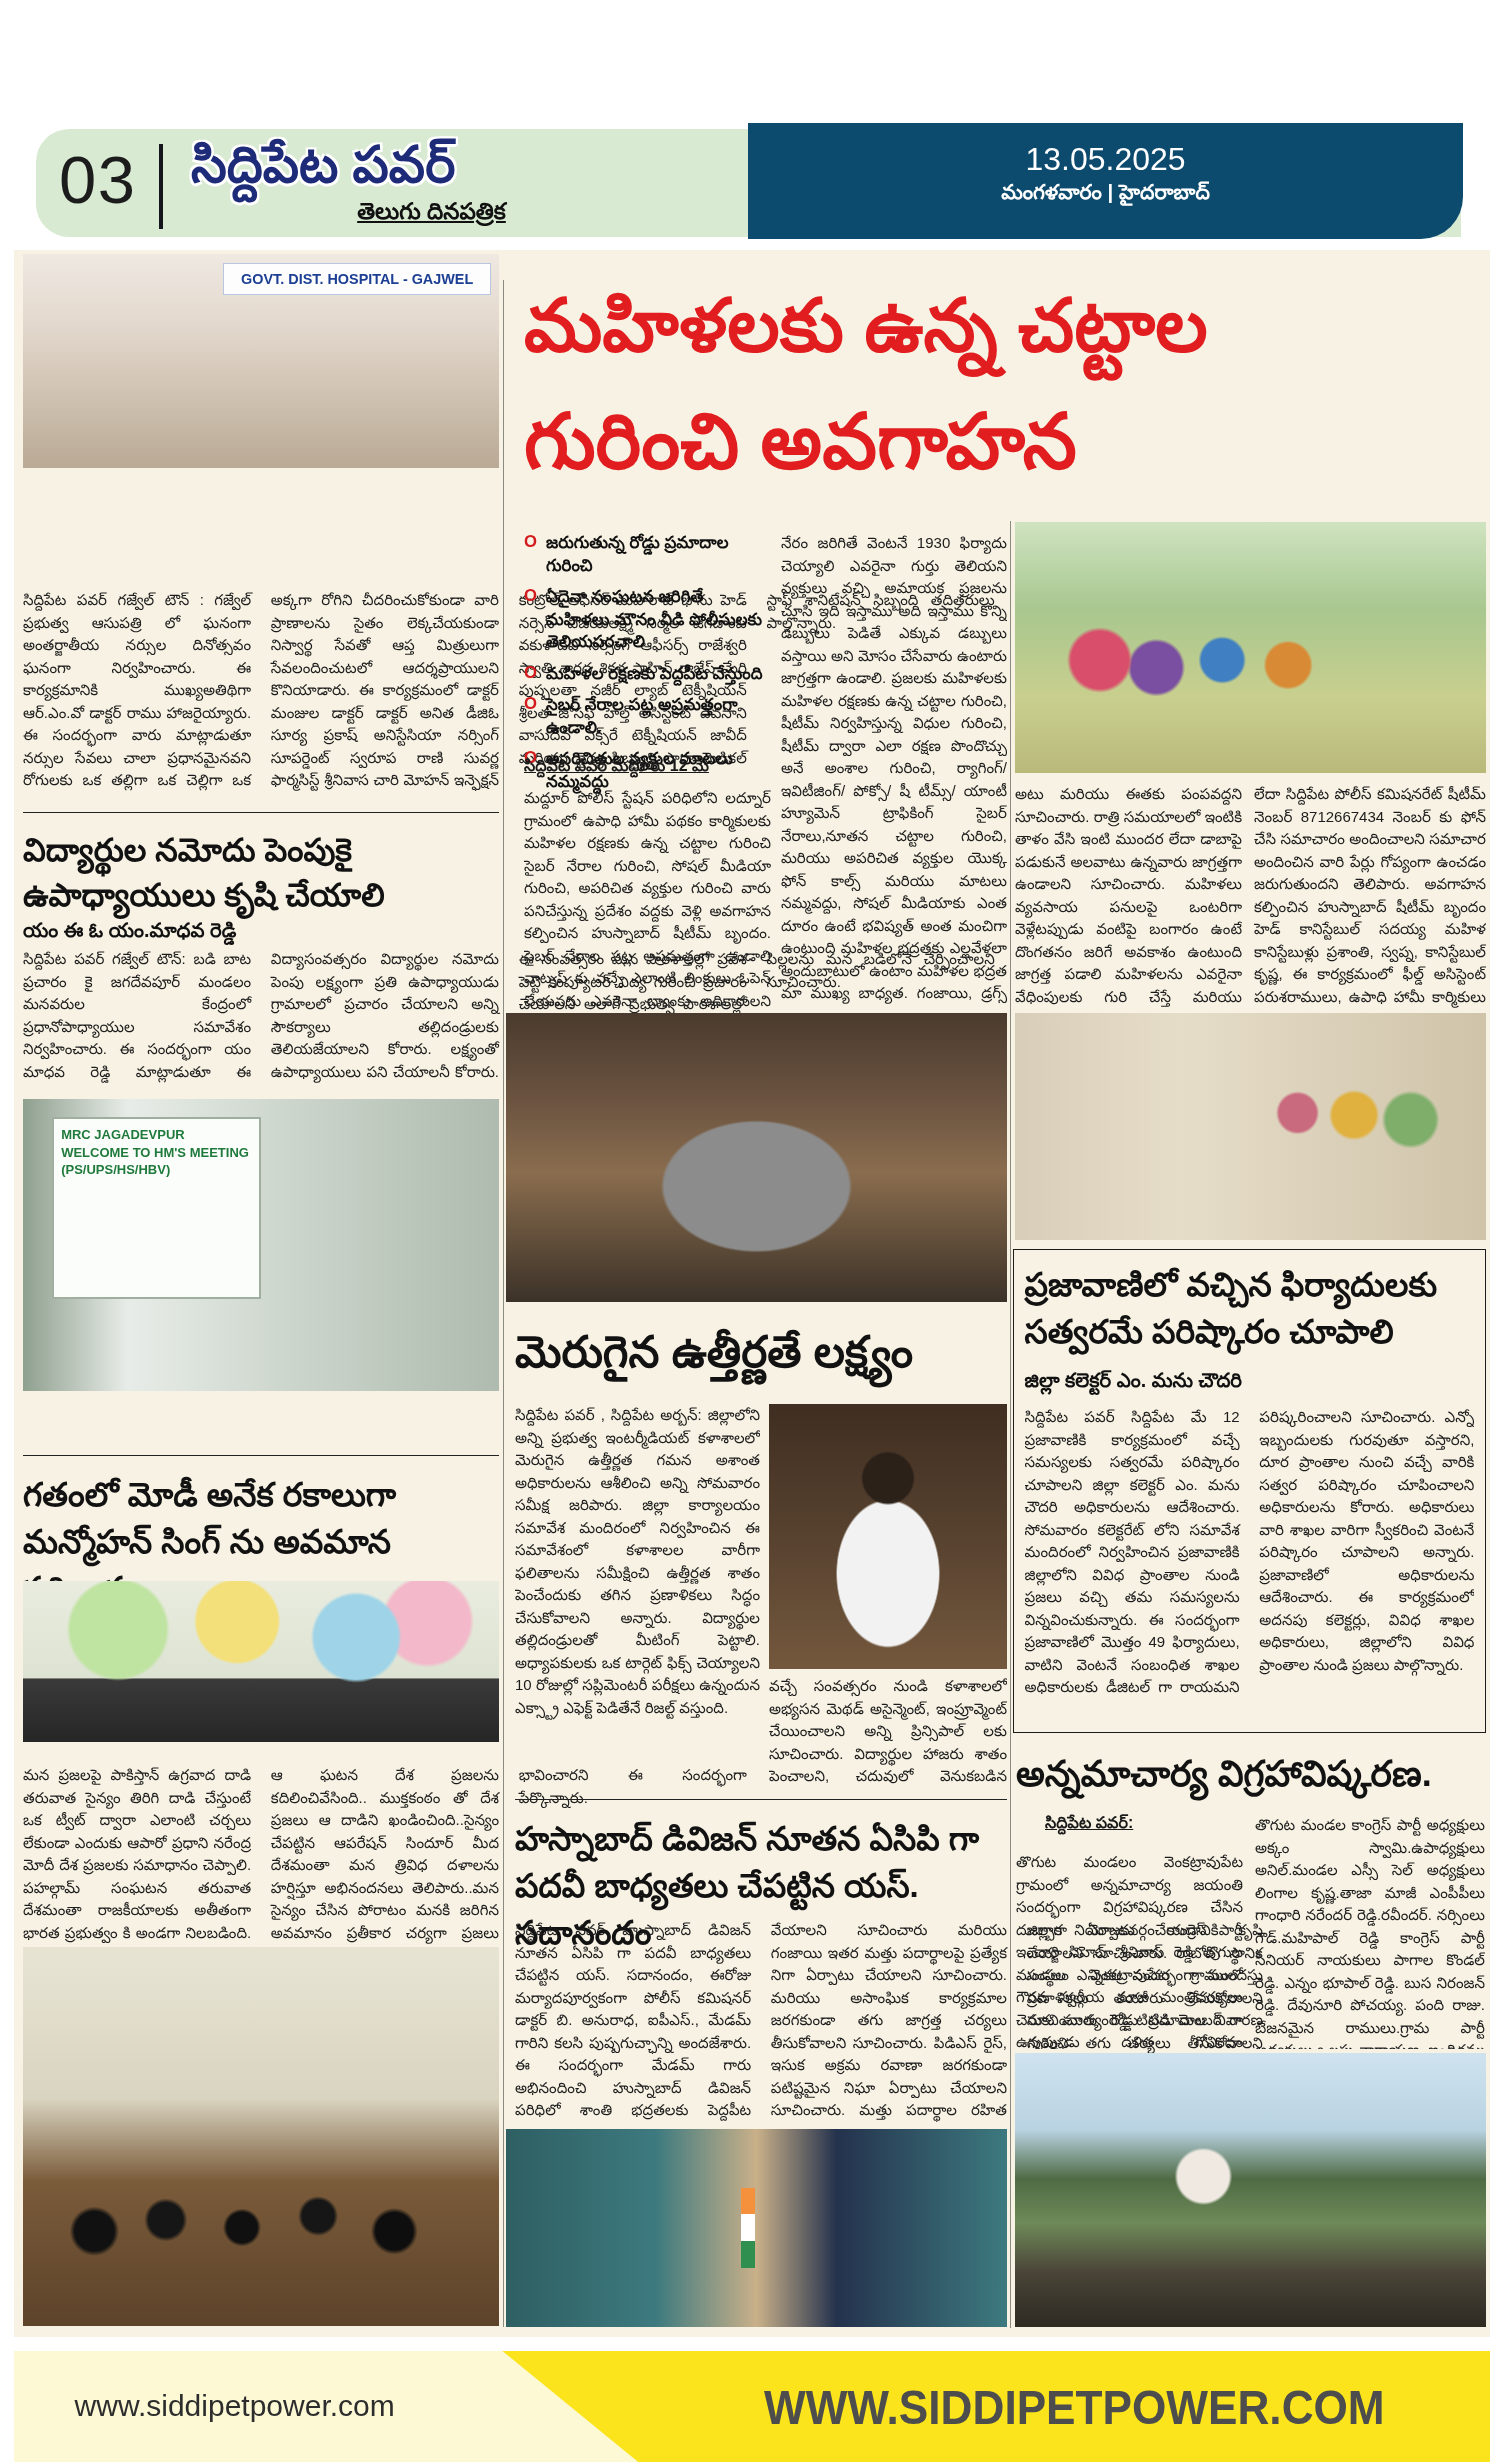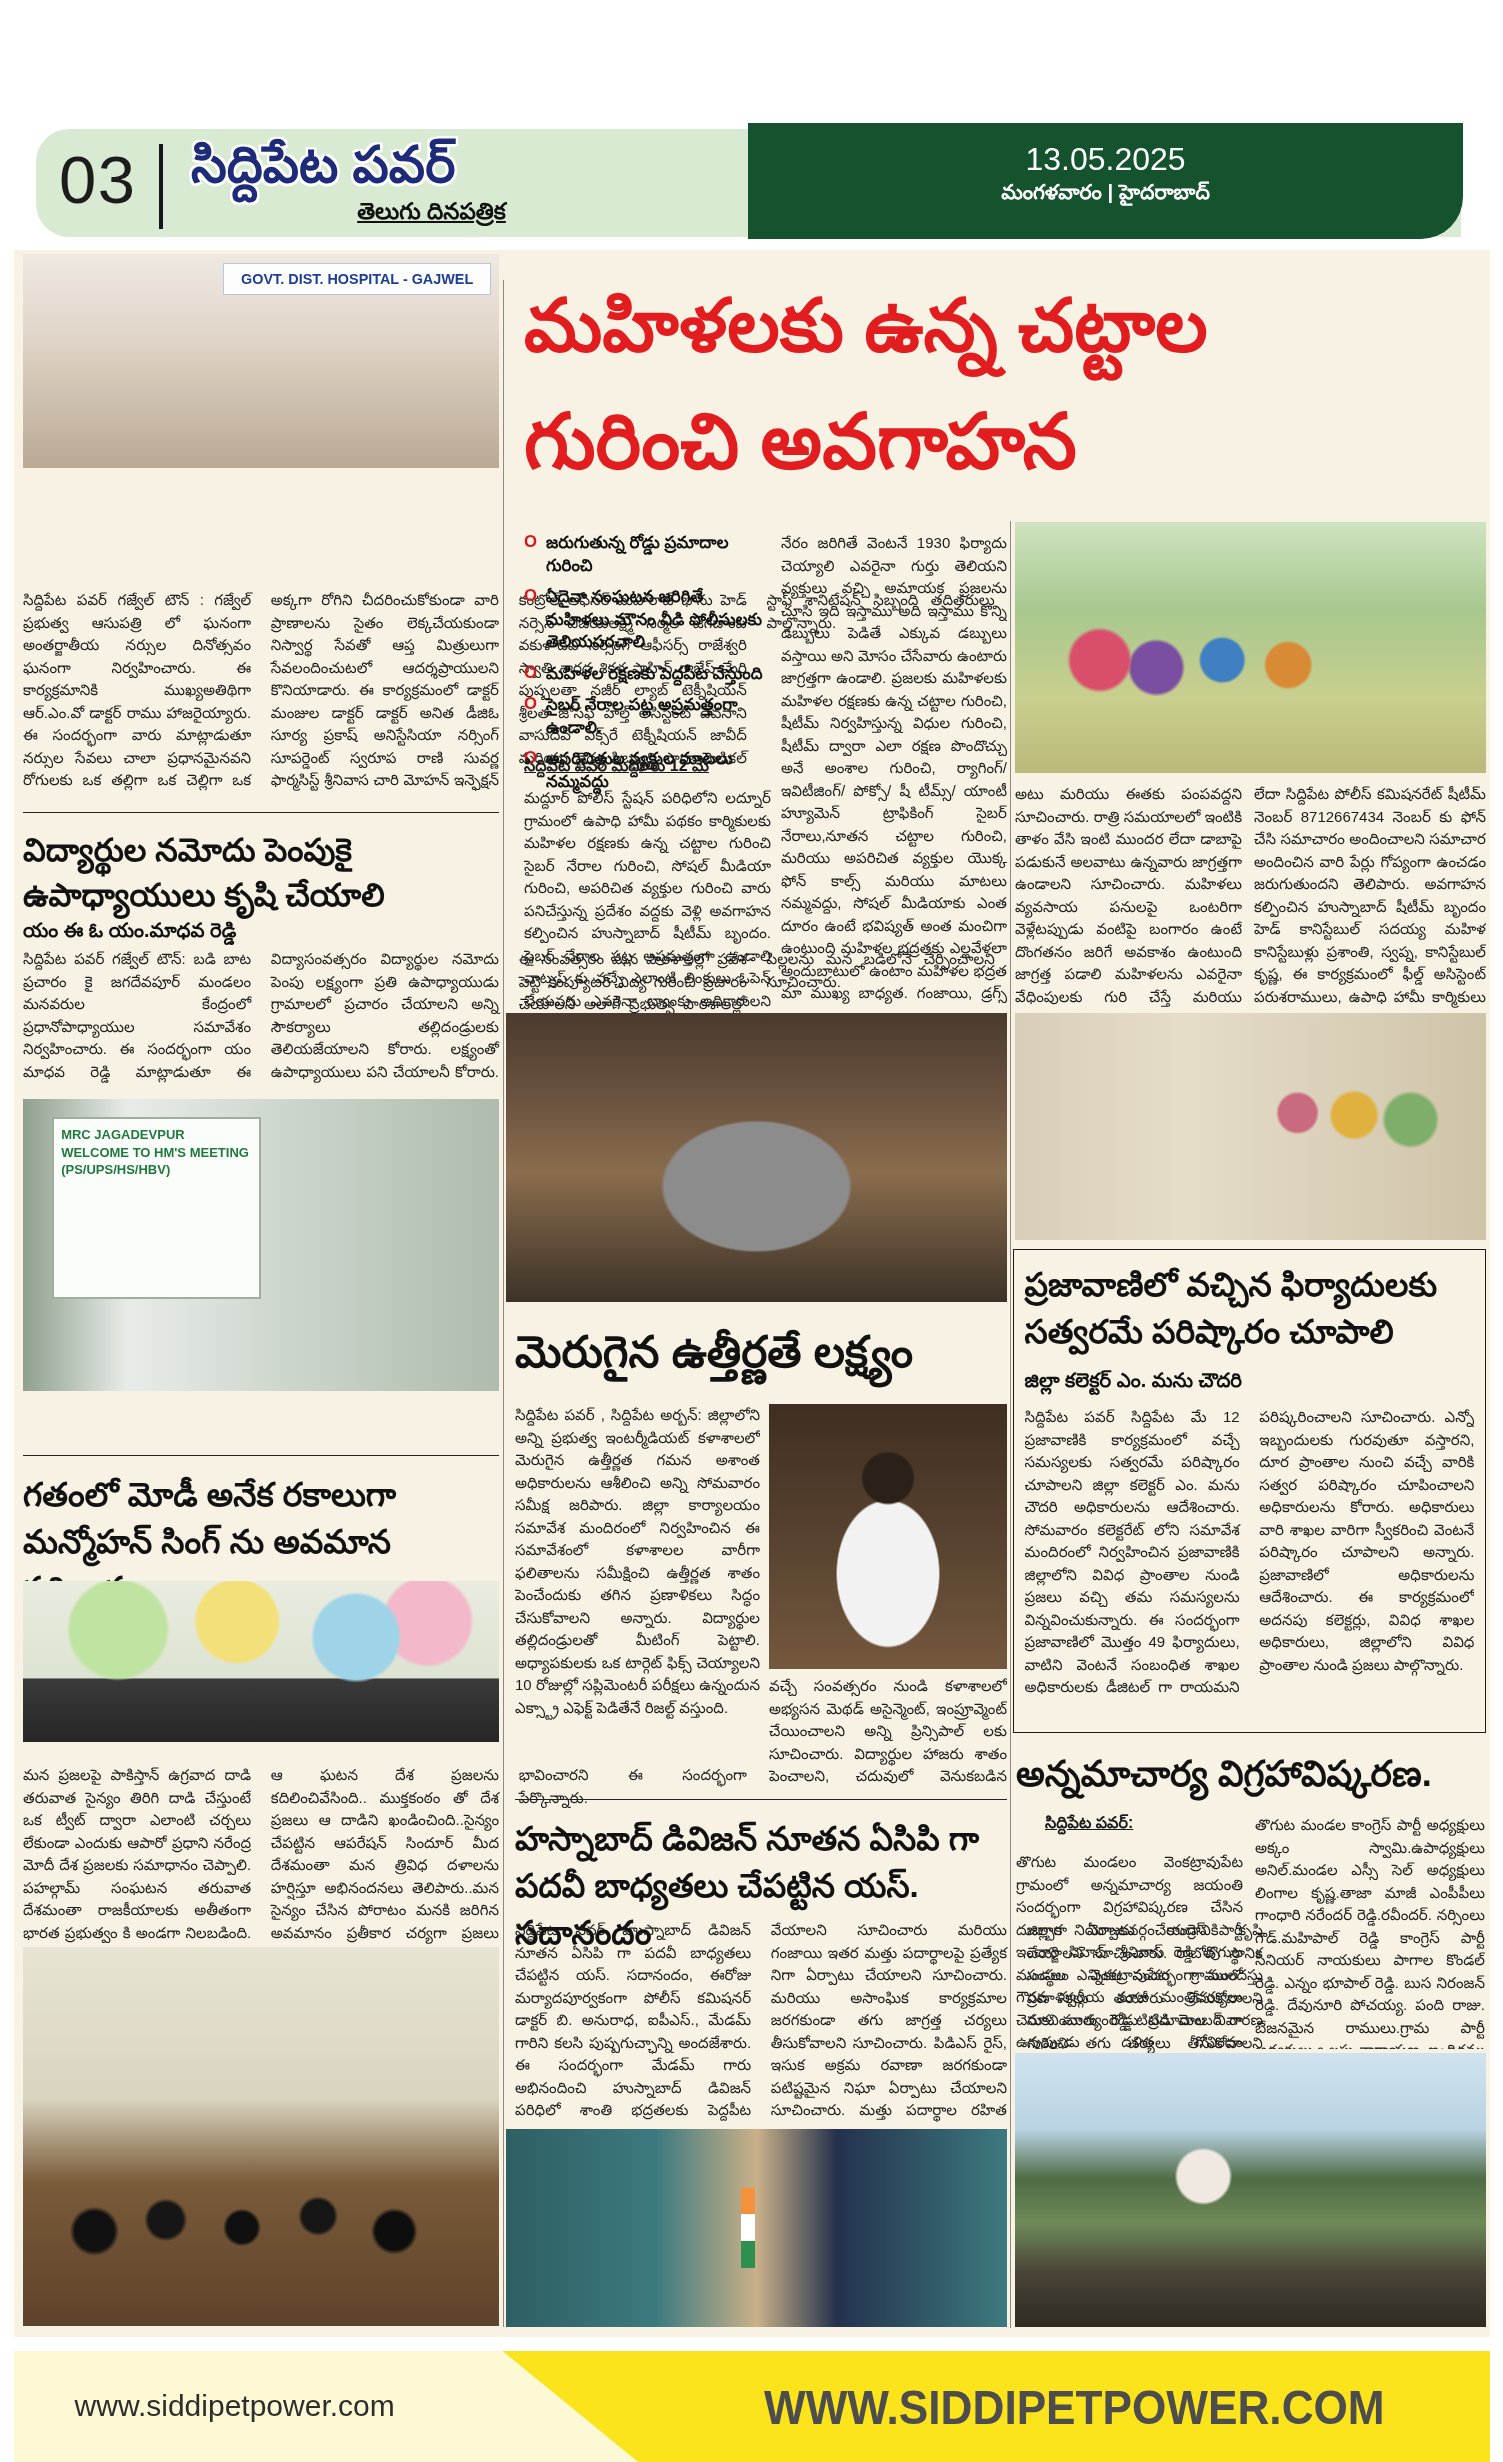--- a/index.html
+++ b/index.html
@@ -1,21 +1,21 @@
 <!DOCTYPE html>
 <html style="font-size:12px"><head>
 <meta charset="utf-8">
 <style>
   html,body{margin:0;padding:0;background:#ffffff;}
   .page{position:relative;width:1503px;height:2462px;background:#ffffff;overflow:hidden;
         font-family:"Liberation Sans",sans-serif;color:#1a1a1a;}
   .abs{position:absolute;}
   
   .band-light{background:#d9ead3;border-radius:33px 0 0 33px;}
-  .band-dark{background:#14532d;border-radius:0 0 42px 0;color:#fff;text-align:center;}
+  .band-dark{background:#0c4a6e;border-radius:0 0 42px 0;color:#fff;text-align:center;}
   .pageno{font-size:67px;font-weight:300;color:#1c1c1c;letter-spacing:1.5px;}
   .vbar{width:3.8px;background:#15151e;}
   .masthead{font-size:51px;font-weight:800;color:#1e2b78;
             text-shadow:-2.3px -2.3px 0 #fff,2.3px -2.3px 0 #fff,-2.3px 2.3px 0 #fff,2.3px 2.3px 0 #fff,0 3px 0 #fff;}
   .tagline{font-size:23px;font-weight:700;color:#111;text-align:center;}
   .hdr-date{font-size:32px;font-weight:400;margin-top:18px;}
   .hdr-ed{font-size:20.4px;font-weight:700;margin-top:3px;}
   
   .paper{background:#f7f2e3;}
   .headline{font-weight:800;color:#121212;line-height:1.42;}

